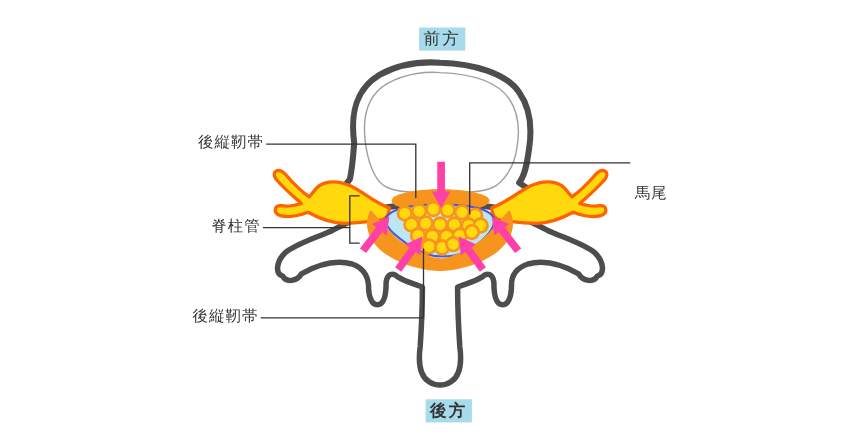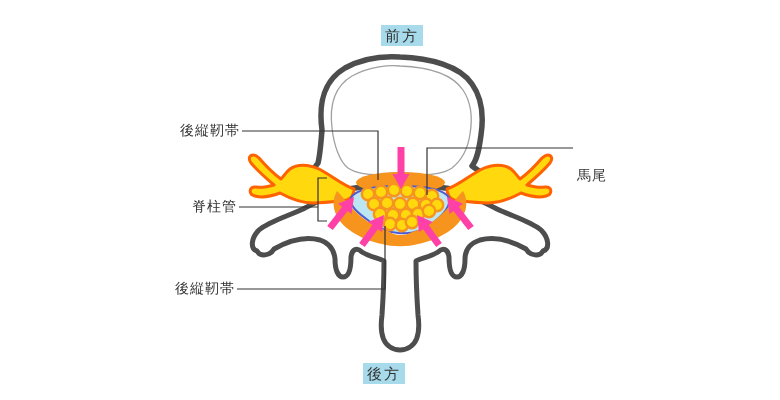--- a/index.html
+++ b/index.html
@@ -112,20 +112,20 @@
 
     <g fill="none" stroke="#333333" stroke-width="1.2">
       <path d="M242,131 H378 V180"></path>
       <path d="M239,207 H318 M327,178 H318 V221 H327"></path>
       <path d="M237,289 H385 V226"></path>
       <path d="M573,148 H427 V195"></path>
     </g>
   </svg>
 
   <div class="dir-label" style="left:402px;top:25px;transform:translateX(-50%);">前方</div>
-  <div class="dir-label" style="left:384px;top:363px;transform:translateX(-50%);">後方</div>
+  <div class="dir-label" style="left:408px;top:363px;transform:translateX(-50%);font-weight:bold;">後方</div>
 
   <div class="part-label right-anchored" style="right:540px;top:122px;">後縦靭帯</div>
   <div class="part-label right-anchored" style="right:543px;top:198px;text-align:right;">脊柱管</div>
   <div class="part-label right-anchored" style="right:545px;top:280px;">後縦靭帯</div>
   <div class="part-label" style="left:577px;top:138px;margin-top:28px;">馬尾</div>
 
 </div>
 
 </body></html>

